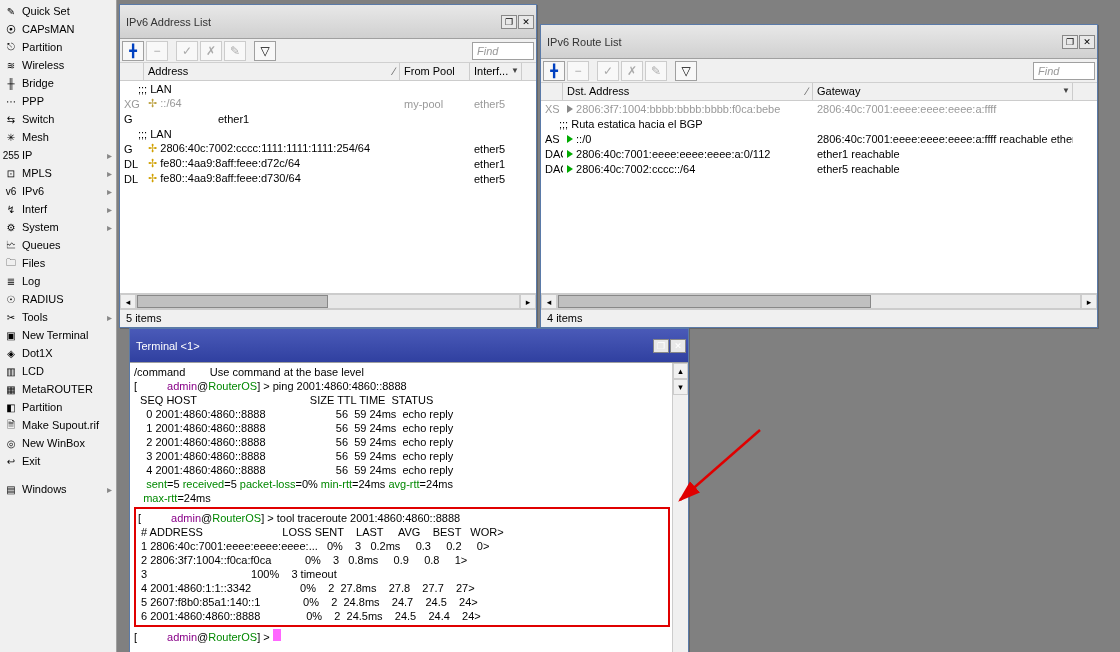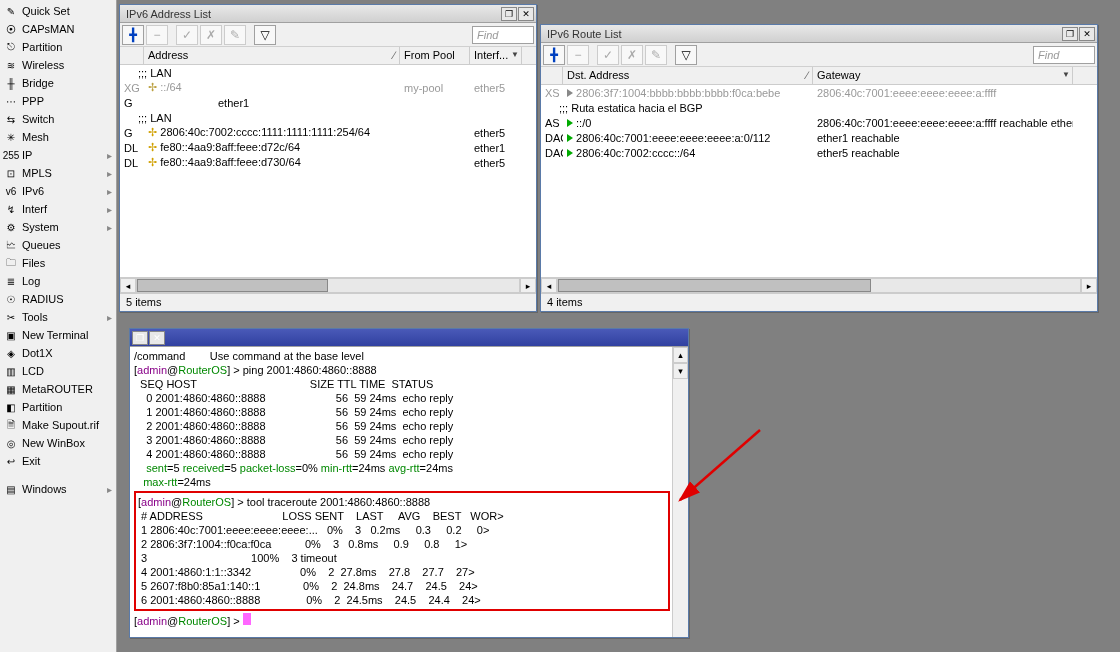--- a/index.html
+++ b/index.html
@@ -5,21 +5,21 @@
 * { box-sizing: border-box; margin: 0; padding: 0; font-family: "Segoe UI", Tahoma, sans-serif; font-size: 11px; }
 body { background: #808080; width: 1120px; height: 652px; overflow: hidden; position: relative; }
 
 .sidebar { position: absolute; left: 0; top: 0; width: 117px; background: #f0f0f0; border-right: 1px solid #a0a0a0; height: 652px; padding-top: 2px; }
 .sidebar-item { display: flex; align-items: center; height: 18px; padding-left: 4px; cursor: default; white-space: nowrap; position: relative; }
 .sidebar-item.hasarrow::after { content: "▸"; position: absolute; right: 4px; color: #888; font-size: 10px; }
 .sidebar-icon { width: 14px; height: 14px; margin-right: 4px; display: inline-flex; align-items: center; justify-content: center; font-size: 10px; }
 .sidebar-sep { height: 10px; }
 
 .window { position: absolute; background: #f0f0f0; border: 1px solid #5a7aa8; box-shadow: 1px 1px 0 rgba(0,0,0,0.2); }
-.titlebar { background: linear-gradient(#e8e8e8,#d0d0d0); height: 18px; display: flex; align-items: center; padding: 8px 2px; border-bottom: 1px solid #a0a0a0; }
+.titlebar { background: linear-gradient(#e8e8e8,#d0d0d0); height: 34px; display: flex; align-items: center; padding: 8px 2px; border-bottom: 1px solid #a0a0a0; }
 .titlebar .title { flex: 1; padding-left: 4px; color: #333; }
 .titlebar-btns { display: flex; gap: 1px; }
 .titlebar-btn { width: 16px; height: 14px; border: 1px solid #888; background: #e8e8e8; display: flex; align-items: center; justify-content: center; font-size: 9px; cursor: default; }
 .toolbar { height: 24px; display: flex; align-items: center; padding: 2px; background: #f0f0f0; border-bottom: 1px solid #d0d0d0; gap: 2px; }
 .tool-btn { width: 22px; height: 20px; border: 1px solid #a0a0a0; background: #f8f8f8; display: flex; align-items: center; justify-content: center; font-size: 12px; cursor: default; }
 .tool-btn.disabled { color: #aaa; border-color: #ccc; }
 .tool-sep { width: 4px; }
 .find-box { margin-left: auto; border: 1px solid #a0a0a0; background: #fff; height: 18px; width: 62px; padding: 0 4px; display:flex; align-items:center; color:#999; font-style:italic; }
 
 .grid { background: #fff; overflow: hidden; position: relative; }
@@ -33,21 +33,21 @@
 .scroll-h { height:16px; border-top:1px solid #ccc; background:#f0f0f0; display:flex; }
 .scroll-h .track { flex:1; background:#e8e8e8; border:1px solid #ccc; position:relative; }
 .scroll-h .thumb { position:absolute; left:0; top:0; height:100%; background:#c0c0c0; border:1px solid #888; }
 .scroll-h .arrow { width:16px; border:1px solid #ccc; display:flex;align-items:center;justify-content:center;font-size:9px;}
 
 .terminal { position:absolute; }
 .terminal .titlebar { background: linear-gradient(#4a5ab8,#3040a0); color:#fff; }
 .terminal .titlebar .title { color:#fff; }
 .terminal-body { background:#fff; font-family: "Courier New", monospace; font-size: 12px; line-height: 14px; padding: 2px 4px; overflow:hidden; position:relative; }
 .term-line { white-space: pre; }
-.c-purple { color: #880088; }
+.c-purple { color: #880088; margin-left: 30px; }
 .c-green { color: #008800; }
 .red-box { border: 2px solid #e00000; padding: 2px; margin: 2px 0; }
 .cursor { display:inline-block; width:8px; height:12px; background:#ff66ff; }
 .arrow-annot { position:absolute; }
 .vscroll { position:absolute; right:0; top:0; bottom:0; width:16px; background:#f0f0f0; border-left:1px solid #ccc;}
 .vscroll .varrow{height:16px;border:1px solid #ccc;display:flex;align-items:center;justify-content:center;font-size:9px;}
 
 .flag-col { width: 24px; flex: 0 0 24px; }
 .addr-col1 { width:256px; flex:0 0 256px; }
 .pool-col1 { width:70px; flex:0 0 70px; }
@@ -301,20 +301,21 @@
       <div class="track">
         <div class="thumb" style="width:60%;"></div>
       </div>
       <div class="arrow">▸</div>
   </div>
   <div class="status-bar">4 items</div>
 </div>
 
 <div class="window terminal" style="left:129px; top:328px; width:560px;">
   <div class="titlebar">
+    <span class="title">Terminal &lt;1&gt;</span>
     <div class="titlebar-btns">
       <div class="titlebar-btn">❐</div>
       <div class="titlebar-btn">✕</div>
     </div>
   </div>
   <div class="terminal-body" style="height:290px;padding-right:18px;">
     <div id="term-lines">
         <div class="term-line">/command        Use command at the base level</div>
         <div class="term-line"><span class="term-line">[<span class="c-purple">admin</span>@<span class="c-green">RouterOS</span>] &gt; <span>ping 2001:4860:4860::8888</span></span></div>
         <div class="term-line">  SEQ HOST                                     SIZE TTL TIME  STATUS</div>

